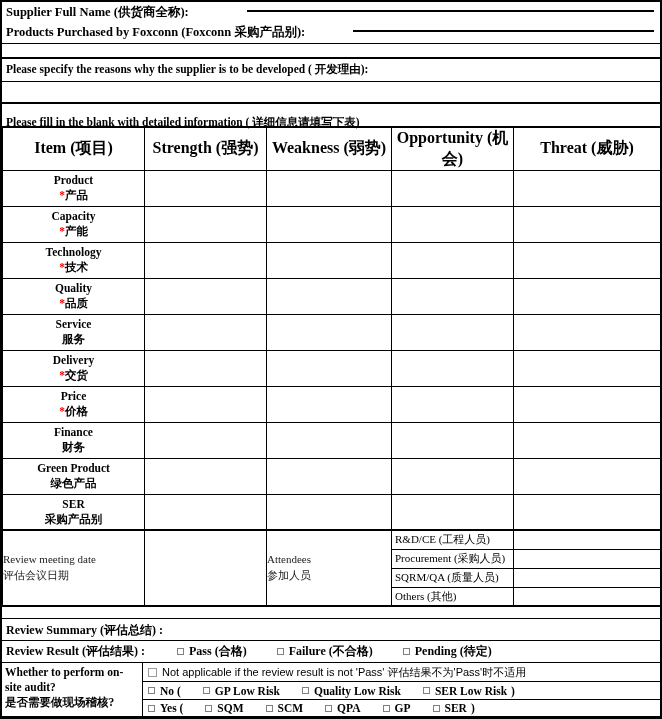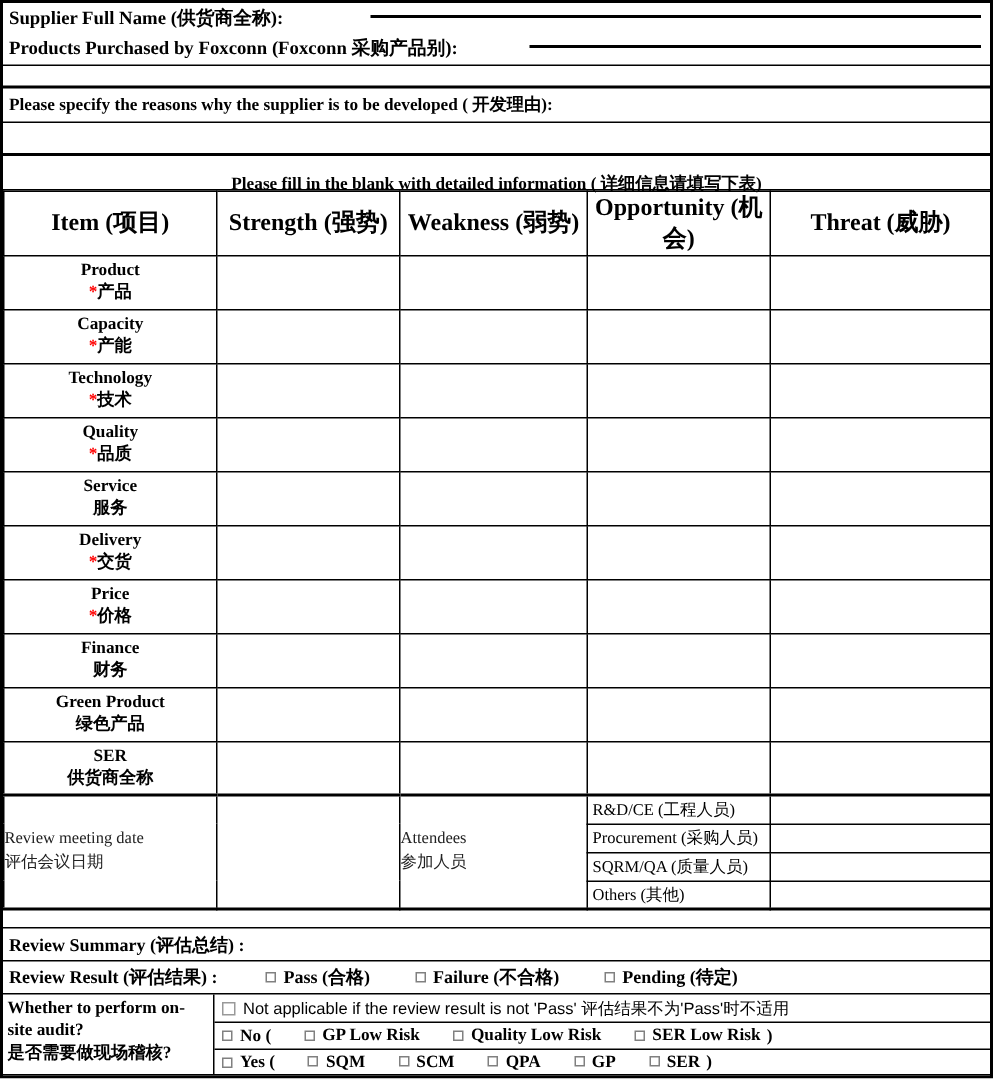--- a/index.html
+++ b/index.html
@@ -19,21 +19,21 @@
   .hdr-row { display:flex; align-items:center; padding:0 4px; }
   .hdr-row .lbl { font-weight:bold; font-size:12.5px; white-space:nowrap; line-height:1.5; }
   .fill-line { flex:1; border-bottom:2px solid #000; height:1px; margin:0 2px 3px 0; }
   .row-supplier { height:22px; }
   .row-supplier .fill-line { margin-left:58px; }
   .row-products { height:24px; border-bottom:1px solid #000; }
   .row-products .fill-line { margin-left:48px; }
   .row-empty-top { height:16px; border-bottom:2px solid #000; }
   .row-reasons { height:25px; border-bottom:1px solid #000; padding:3px 4px; font-weight:bold; font-size:11.5px; }
   .row-reasons-empty { height:23px; border-bottom:2px solid #000; }
-  .row-fillinfo { height:16px; border-bottom:1px solid #000; padding:11px 4px; font-weight:bold; font-size:11.5px;text-align:center; }
+  .row-fillinfo { height:16px; border-bottom:1px solid #000; padding:11px 4px; font-weight:bold; font-size:11.5px; }
   
   table.swot { width:100%; border-collapse:collapse; table-layout:fixed; border-bottom:2px solid #000; }
   table.swot td, table.swot th { border:1px solid #000; overflow:hidden; }
   table.swot th { height:21px; font-size:16px; font-weight:bold; text-align:center; vertical-align:middle; }
   table.swot td.item { height:36px; font-size:11.5px; font-weight:bold; text-align:center; vertical-align:middle; line-height:1.3; }
   table.swot td.blank { background:#fff; }
   .req { color:#ff0000; font-weight:bold; }
   tr.review-first td { border-top:2px solid #000; }
   td.meet-label, td.attendees-label { font-size:11px; font-weight:normal; color:#222; text-align:left; vertical-align:middle; line-height:1.45; }
   td.role-label { height:19px; font-size:11px; font-weight:normal; padding:1px 3px; vertical-align:middle; white-space:nowrap; }
@@ -187,21 +187,21 @@
             <div>绿色产品</div>
           </td>
           <td class="blank"></td>
           <td class="blank"></td>
           <td class="blank"></td>
           <td class="blank"></td>
         </tr>
         <tr>
           <td class="item">
             <div>SER</div>
-            <div>供货商全称</div>
+            <div>采购产品别</div>
           </td>
           <td class="blank"></td>
           <td class="blank"></td>
           <td class="blank"></td>
           <td class="blank"></td>
         </tr>
         <tr class="review-first">
           <td class="meet-label" rowspan="4">
             <div>Review meeting date</div>
             <div>评估会议日期</div>

